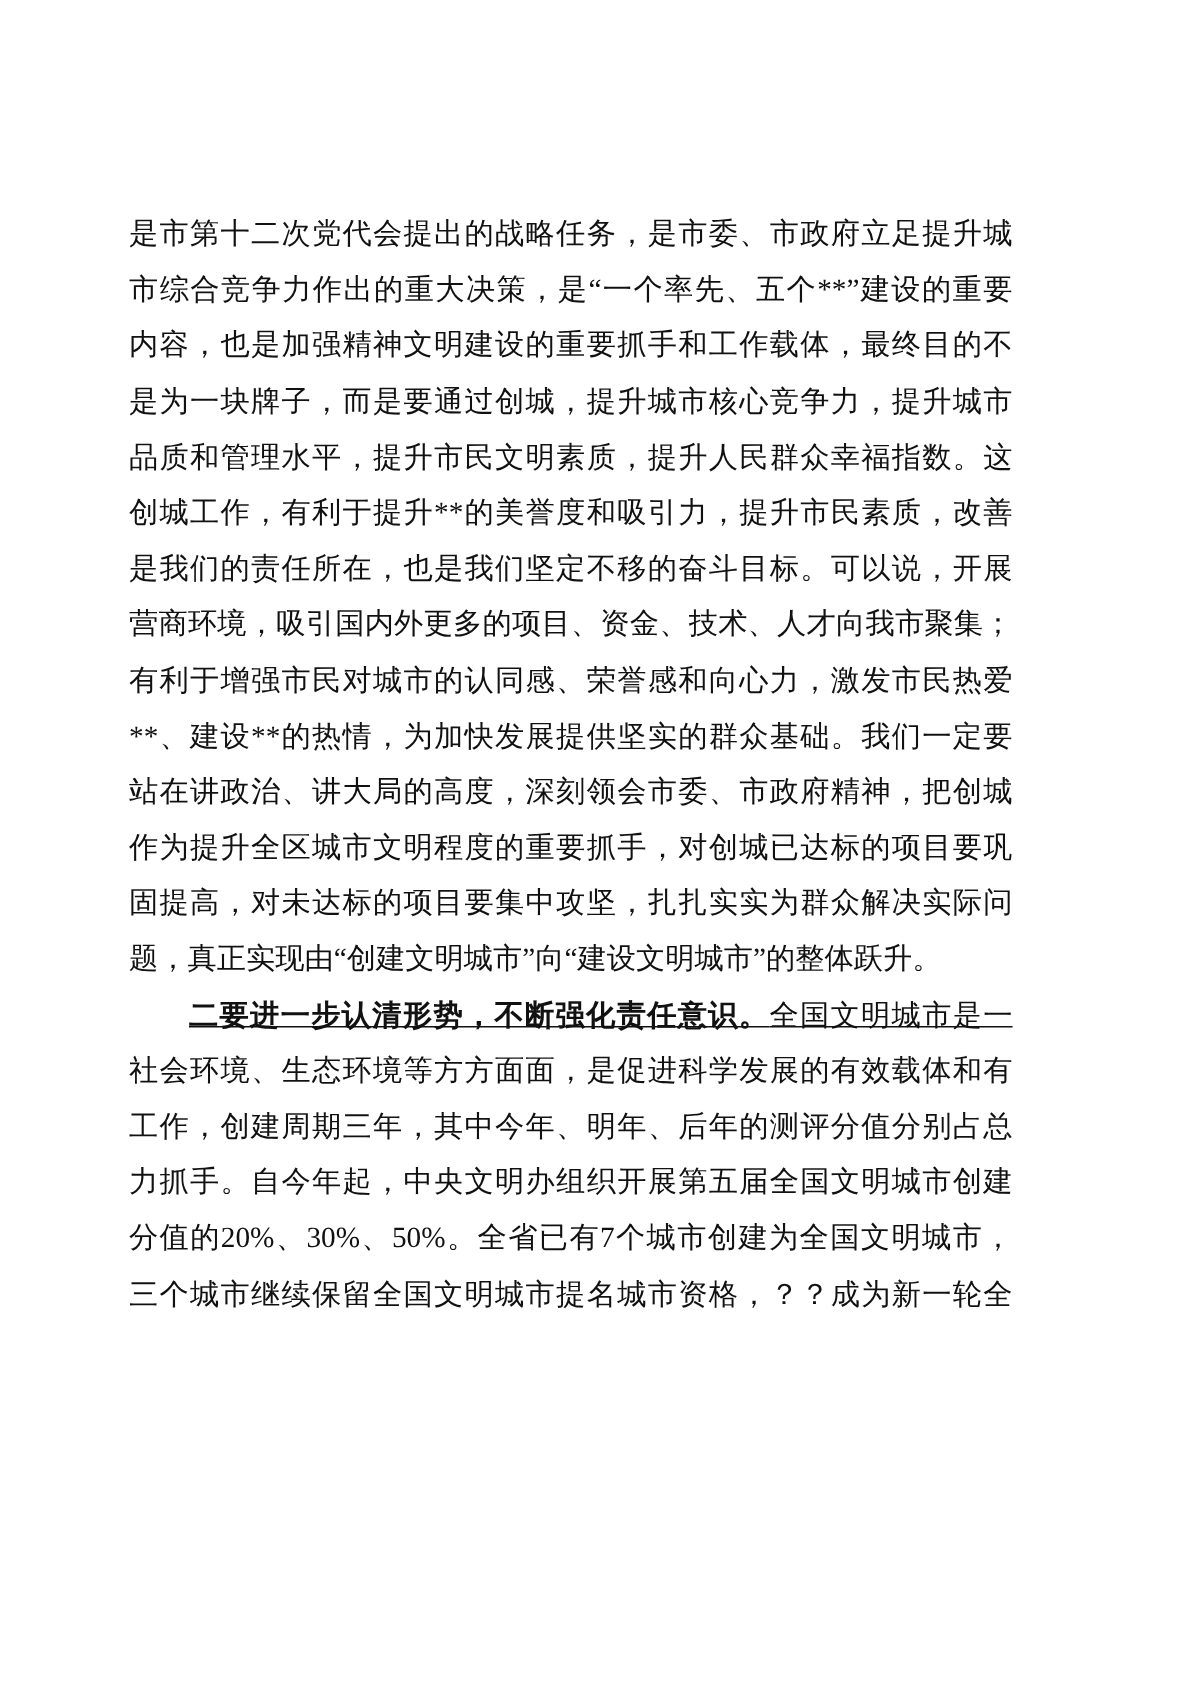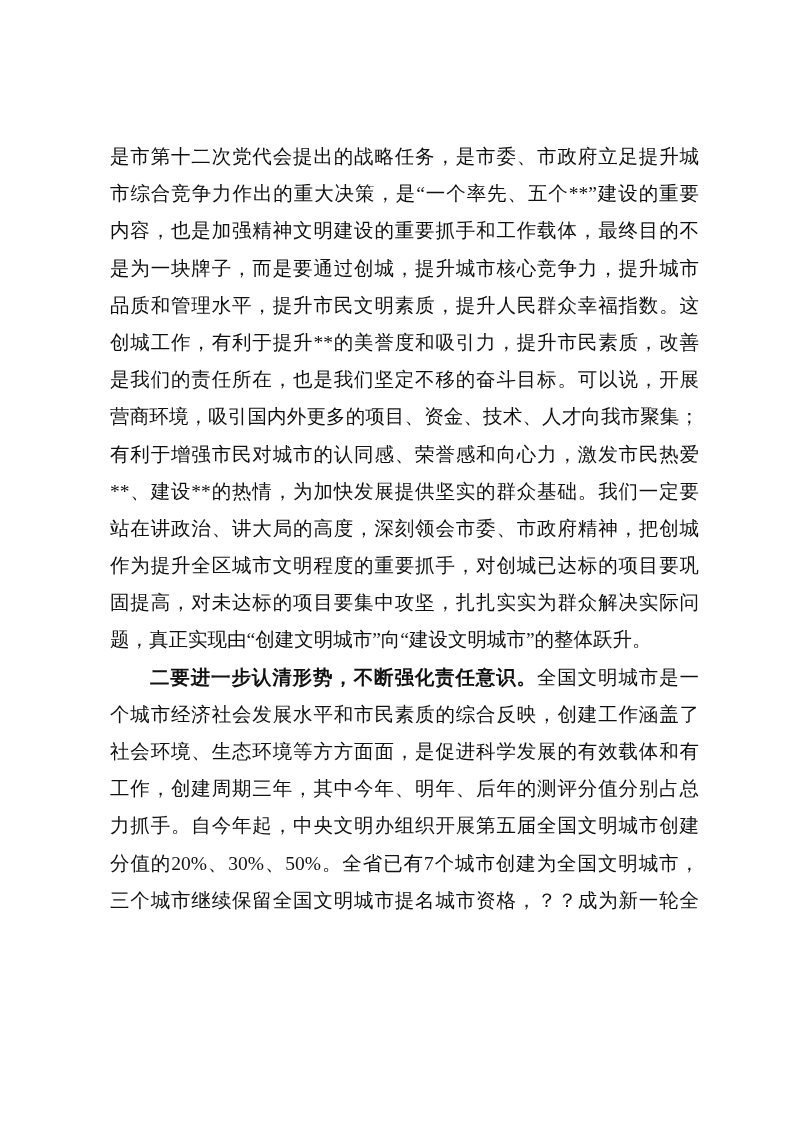--- a/index.html
+++ b/index.html
@@ -16,21 +16,21 @@
     .page {
       position: absolute;
       left: 0;
       top: 0;
       width: 793px;
       height: 1122px;
       background: #ffffff;
     }
     .text-block {
       position: absolute;
-      left: 110px;
+      left: 86px;
       top: 138px;
       width: 589px;
       font-family: "Liberation Serif", "DejaVu Serif", serif;
       font-size: 19.5px;
       line-height: 37.2px;
       color: #111111;
     }
     .line {
       display: block;
       height: 37.2px;
@@ -38,20 +38,21 @@
       text-align-last: justify;
       text-justify: inter-character;
       overflow: visible;
     }
     .line.last {
       text-align: right;
       text-align-last: left;
     }
     .line.indent {
       padding-left: 40px;
+      text-decoration: underline;
     }
     .lead {
       font-weight: bold;
     }
   </style>
 </head>
 <body>
 
 <div class="page">
   <div class="text-block">
@@ -68,21 +69,20 @@
       <div class="line">有利于增强市民对城市的认同感、荣誉感和向心力，激发市民热爱</div>
       <div class="line">**、建设**的热情，为加快发展提供坚实的群众基础。我们一定要</div>
       <div class="line">站在讲政治、讲大局的高度，深刻领会市委、市政府精神，把创城</div>
       <div class="line">作为提升全区城市文明程度的重要抓手，对创城已达标的项目要巩</div>
       <div class="line">固提高，对未达标的项目要集中攻坚，扎扎实实为群众解决实际问</div>
       <div class="line last">题，真正实现由“创建文明城市”向“建设文明城市”的整体跃升。</div>
     </div>
 
     <div>
       <div class="line indent"><span class="lead">二要进一步认清形势，不断强化责任意识。</span><span>全国文明城市是一</span></div>
-      <div class="line">个城市经济社会发展水平和市民素质的综合反映，创建工作涵盖了</div>
       <div class="line">社会环境、生态环境等方方面面，是促进科学发展的有效载体和有</div>
       <div class="line">工作，创建周期三年，其中今年、明年、后年的测评分值分别占总</div>
       <div class="line">力抓手。自今年起，中央文明办组织开展第五届全国文明城市创建</div>
       <div class="line">分值的20%、30%、50%。全省已有7个城市创建为全国文明城市，</div>
       <div class="line">三个城市继续保留全国文明城市提名城市资格，？？成为新一轮全</div>
     </div>
 
   </div>
 </div>
 

